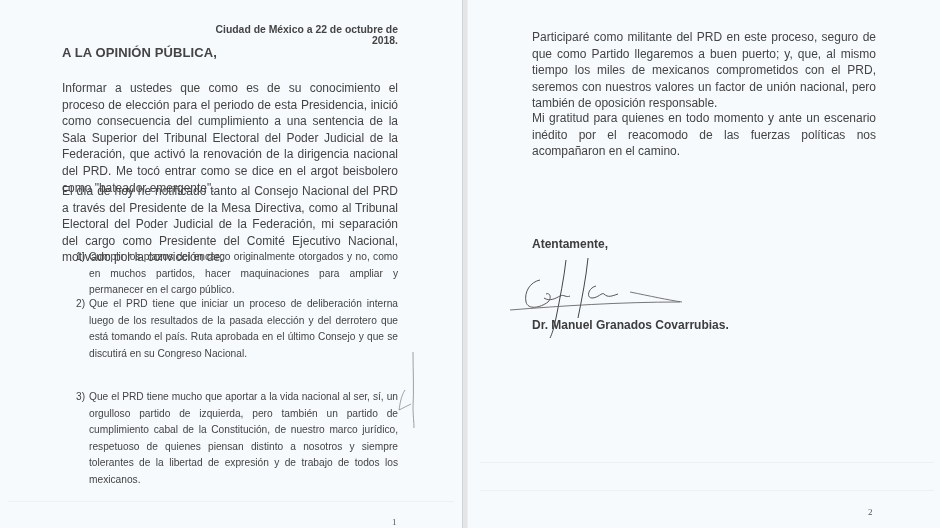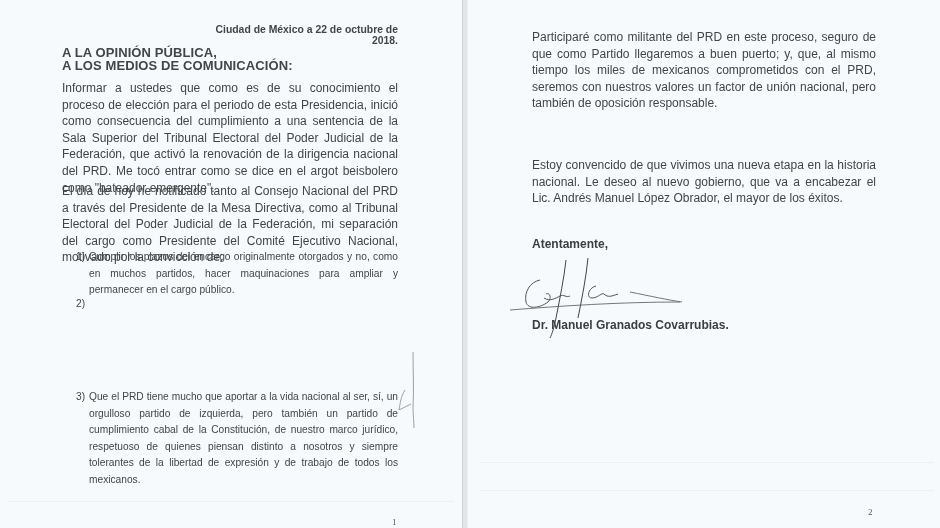--- a/index.html
+++ b/index.html
@@ -106,33 +106,33 @@
       height: 80px;
     }
   </style>
 </head>
 <body>
 
 <div class="page" id="page1">
   <div class="date">Ciudad de México a 22 de octubre de 2018.</div>
 
   <div class="heading" style="top:45px;">A LA OPINIÓN PÚBLICA,</div>
-  <div class="heading" style="top:58px;">A LOS MEDIOS DE COMUNICACIÓN:</div>
 
   <div class="txt" style="left:62px; top:80px; width:336px;">Informar a ustedes que como es de su conocimiento el proceso de elección para el periodo de esta Presidencia, inició como consecuencia del cumplimiento a una sentencia de la Sala Superior del Tribunal Electoral del Poder Judicial de la Federación, que activó la renovación de la dirigencia nacional del PRD. Me tocó entrar como se dice en el argot beisbolero como "bateador emergente".</div>
 
   <div class="txt" style="left:62px; top:183px; width:336px;">El día de hoy he notificado tanto al Consejo Nacional del PRD a través del Presidente de la Mesa Directiva, como al Tribunal Electoral del Poder Judicial de la Federación, mi separación del cargo como Presidente del Comité Ejecutivo Nacional, motivado por la convicción de:</div>
 
   <div class="list-item" style="top:249px;">
     <span class="list-num">1)</span>
     <div class="list-body">Cumplir los plazos del encargo originalmente otorgados y no, como en muchos partidos, hacer maquinaciones para ampliar y permanecer en el cargo público.</div>
   </div>
 
   <div class="list-item" style="top:296px;">
     <span class="list-num">2)</span>
+    <div class="list-body">Que el PRD tiene que iniciar un proceso de deliberación interna luego de los resultados de la pasada elección y del derrotero que está tomando el país. Ruta aprobada en el último Consejo y que se discutirá en su Congreso Nacional.</div>
   </div>
 
   <div class="list-item" style="top:389px;">
     <span class="list-num">3)</span>
     <div class="list-body">Que el PRD tiene mucho que aportar a la vida nacional al ser, sí, un orgulloso partido de izquierda, pero también un partido de cumplimiento cabal de la Constitución, de nuestro marco jurídico, respetuoso de quienes piensan distinto a nosotros y siempre tolerantes de la libertad de expresión y de trabajo de todos los mexicanos.</div>
   </div>
 
   <div class="faint-rule" style="left:8px; top:501px; width:446px;"></div>
   <div class="page-num" style="left:392px; top:517px;">1</div>
 
@@ -140,22 +140,22 @@
     <path d="M18 2 C18 20, 19 40, 18 58 C18 65, 19 72, 19 78" stroke="#888" stroke-width="0.8" fill="none"></path>
     <path d="M10 40 C6 46, 5 54, 4 60 C8 58, 12 56, 16 54" stroke="#8a8a8a" stroke-width="0.8" fill="none"></path>
   </svg>
 </div>
 
 <div class="divider"></div>
 
 <div class="page" id="page2">
   <div class="txt" style="left:64px; top:29px; width:344px;">Participaré como militante del PRD en este proceso, seguro de que como Partido llegaremos a buen puerto; y, que, al mismo tiempo los miles de mexicanos comprometidos con el PRD, seremos con nuestros valores un factor de unión nacional, pero también de oposición responsable.</div>
 
+  <div class="txt" style="left:64px; top:110px; width:344px;">Mi gratitud para quienes en todo momento y ante un escenario inédito por el reacomodo de las fuerzas políticas nos acompañaron en el camino.</div>
 
-  <div class="txt" style="left:64px; top:157px; width:344px;">Estoy convencido de que vivimos una nueva etapa en la historia nacional. Le deseo al nuevo gobierno, que va a encabezar el Lic. Andrés Manuel López Obrador, el mayor de los éxitos.</div>
 
   <div class="txt bold" style="left:64px; top:236px; width:200px;">Atentamente,</div>
 
   <div class="txt bold" style="left:64px; top:317px; width:260px;">Dr. Manuel Granados Covarrubias.</div>
 
   <div class="faint-rule" style="left:12px; top:462px; width:454px;"></div>
   <div class="faint-rule" style="left:12px; top:490px; width:454px;"></div>
   <div class="page-num" style="left:400px; top:507px;">2</div>
 </div>
 

